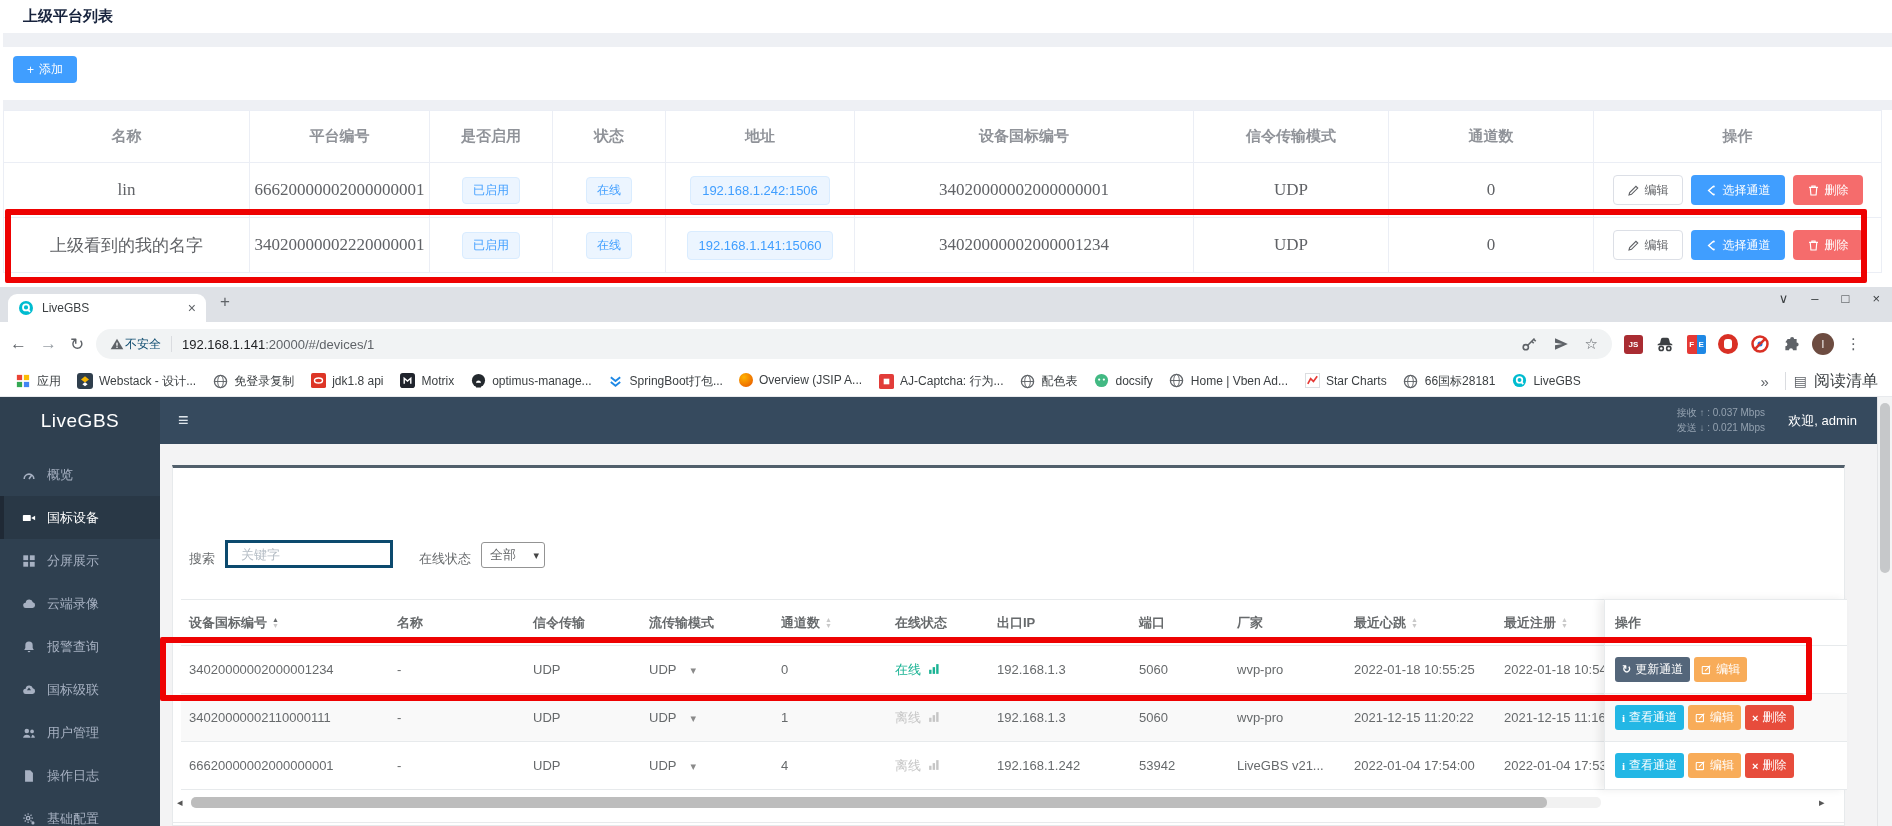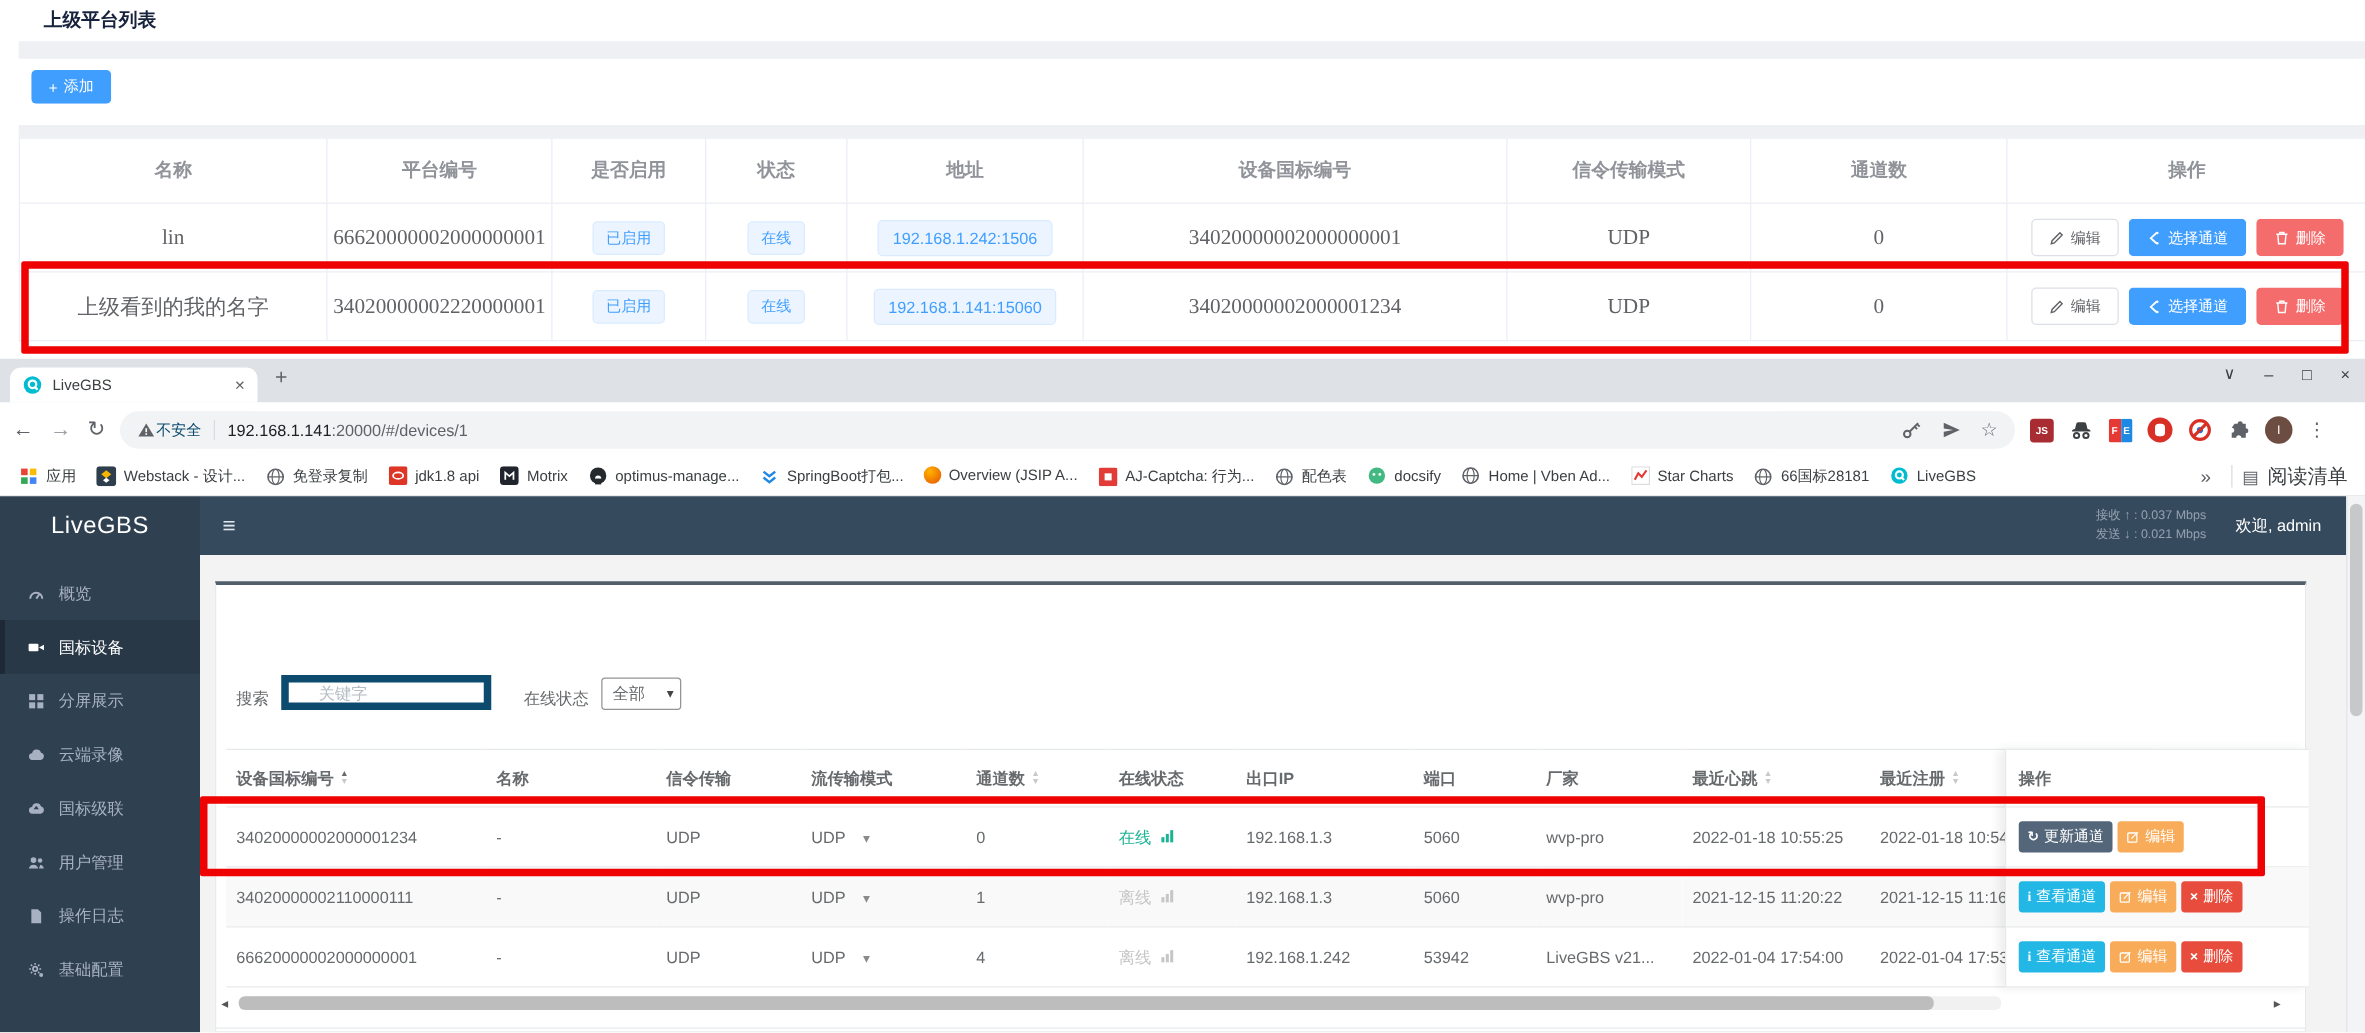--- a/index.html
+++ b/index.html
@@ -1,21 +1,21 @@
 <!DOCTYPE html>
 <html><head>
 <meta charset="utf-8">
 <style>
   html,body{margin:0;padding:0;background:#fff}
   #app{position:relative;width:1892px;height:826px;overflow:hidden;background:#fff;
        font-family:"Liberation Sans","DejaVu Sans",sans-serif;}
   svg{display:block}
 
   
-  #partA{position:absolute;left:15px;top:0;width:1540px;height:287px;background:#fff}
+  #partA{position:absolute;left:3px;top:0;width:1540px;height:287px;background:#fff}
   .pa-title{position:absolute;left:20px;top:7px;font-size:15px;font-weight:bold;color:#17233d}
   .band{position:absolute;left:0;width:1892px;background:#eef0f4}
   #band1{top:33px;height:14px}
   #band2{top:100px;height:10px}
   .btn{display:inline-flex;align-items:center;justify-content:center;gap:5px;height:30px;padding:0 13px;
        border-radius:4px;font-size:12px;border:1px solid transparent;background:#fff;cursor:pointer;
        font-family:"Liberation Sans","DejaVu Sans",sans-serif;white-space:nowrap}
   .btn-primary{background:#409eff;color:#fff}
   .btn-danger{background:#f56c6c;color:#fff}
   .btn-plain{border-color:#dcdfe6;color:#606266}
@@ -80,21 +80,21 @@
   .side-item.active{background:#293846;color:#fff;border-left-color:#1f2935}
   #appheader{position:absolute;left:160px;top:0;width:1717px;height:47px;background:#364a5e}
   #hamburger{position:absolute;left:18px;top:0;height:47px;line-height:47px;font-size:18px;color:#dfe6ec}
   #stats{position:absolute;right:112px;top:8px;text-align:right;font-size:10px;color:#94a2b0;line-height:15px}
   #welcome{position:absolute;right:20px;top:0;height:47px;line-height:47px;color:#fff;font-size:13px}
   #content{position:absolute;left:160px;top:47px;width:1717px;height:382px;background:#f3f3f4}
   #card{position:absolute;left:12px;top:21px;width:1673px;height:361px;background:#fff;border:1px solid #e7eaec;
         border-top:3px solid #515f6b;box-sizing:border-box}
   #page-title{position:absolute;left:0;top:22px;width:100%;text-align:center;font-size:17px;color:#676a6c}
   #search-row{position:absolute;left:16px;top:72px;display:flex;align-items:flex-end;font-size:13px;color:#676a6c}
-  #search-input{width:168px;height:28px;border:6px solid #0c4a6e;padding:0 24px;font-size:13px;margin-left:10px;
+  #search-input{width:168px;height:28px;border:3px solid #0c4a6e;padding:0 13px;font-size:13px;margin-left:10px;
                 font-family:inherit;box-sizing:border-box}
   #search-input::placeholder{color:#b4bcc4}
   #online-label{margin-left:26px}
   #online-select{position:relative;margin-left:10px;width:64px;height:26px;border:1px solid #949494;border-radius:3px;
                  font-size:13px;line-height:24px;padding-left:8px;box-sizing:border-box;background:#fff}
   #online-select .caret{position:absolute;right:5px;top:0;color:#444;font-size:11px}
   #dev-table{position:absolute;left:8px;top:131px;border-collapse:collapse;table-layout:fixed;font-size:13px;color:#676a6c}
   #dev-table th{height:45px;text-align:left;padding:0 8px;border-top:1px solid #e7eaec;border-bottom:1px solid #e7eaec;
                 font-weight:bold;white-space:nowrap;overflow:hidden}
   #dev-table td{height:47px;padding:0 8px;border-bottom:1px solid #e7eaec;white-space:nowrap;overflow:hidden}
@@ -505,20 +505,29 @@
               </span>
               <span>分屏展示</span>
             </div>
             <div class="side-item">
               <span style="display: inline-flex;">
                 <svg width="14" height="14" viewBox="0 0 16 16">
                   <path d="M4.5 12.5a3 3 0 0 1-.3-6A4.2 4.2 0 0 1 12.4 6a3.3 3.3 0 0 1-.4 6.5z" fill="currentColor"></path>
                 </svg>
               </span>
               <span>云端录像</span>
+            </div>
+            <div class="side-item">
+              <span style="display: inline-flex;">
+                <svg width="14" height="14" viewBox="0 0 16 16">
+                  <path d="M8 1.8a4.2 4.2 0 0 1 4.2 4.2v3.2l1.3 2.3H2.5l1.3-2.3V6A4.2 4.2 0 0 1 8 1.8z" fill="currentColor"></path>
+                  <path d="M6.5 12.6a1.5 1.5 0 0 0 3 0z" fill="currentColor"></path>
+                </svg>
+              </span>
+              <span>报警查询</span>
             </div>
             <div class="side-item">
               <span style="display: inline-flex;">
                 <svg width="14" height="14" viewBox="0 0 16 16">
                   <path d="M4.5 12.5a3 3 0 0 1-.3-6A4.2 4.2 0 0 1 12.4 6a3.3 3.3 0 0 1-.4 6.5z" fill="currentColor"></path>
                   <path d="M8 5.2l2.4 3.2H5.6z" fill="#2f4050"></path>
                 </svg>
               </span>
               <span>国标级联</span>
             </div>

